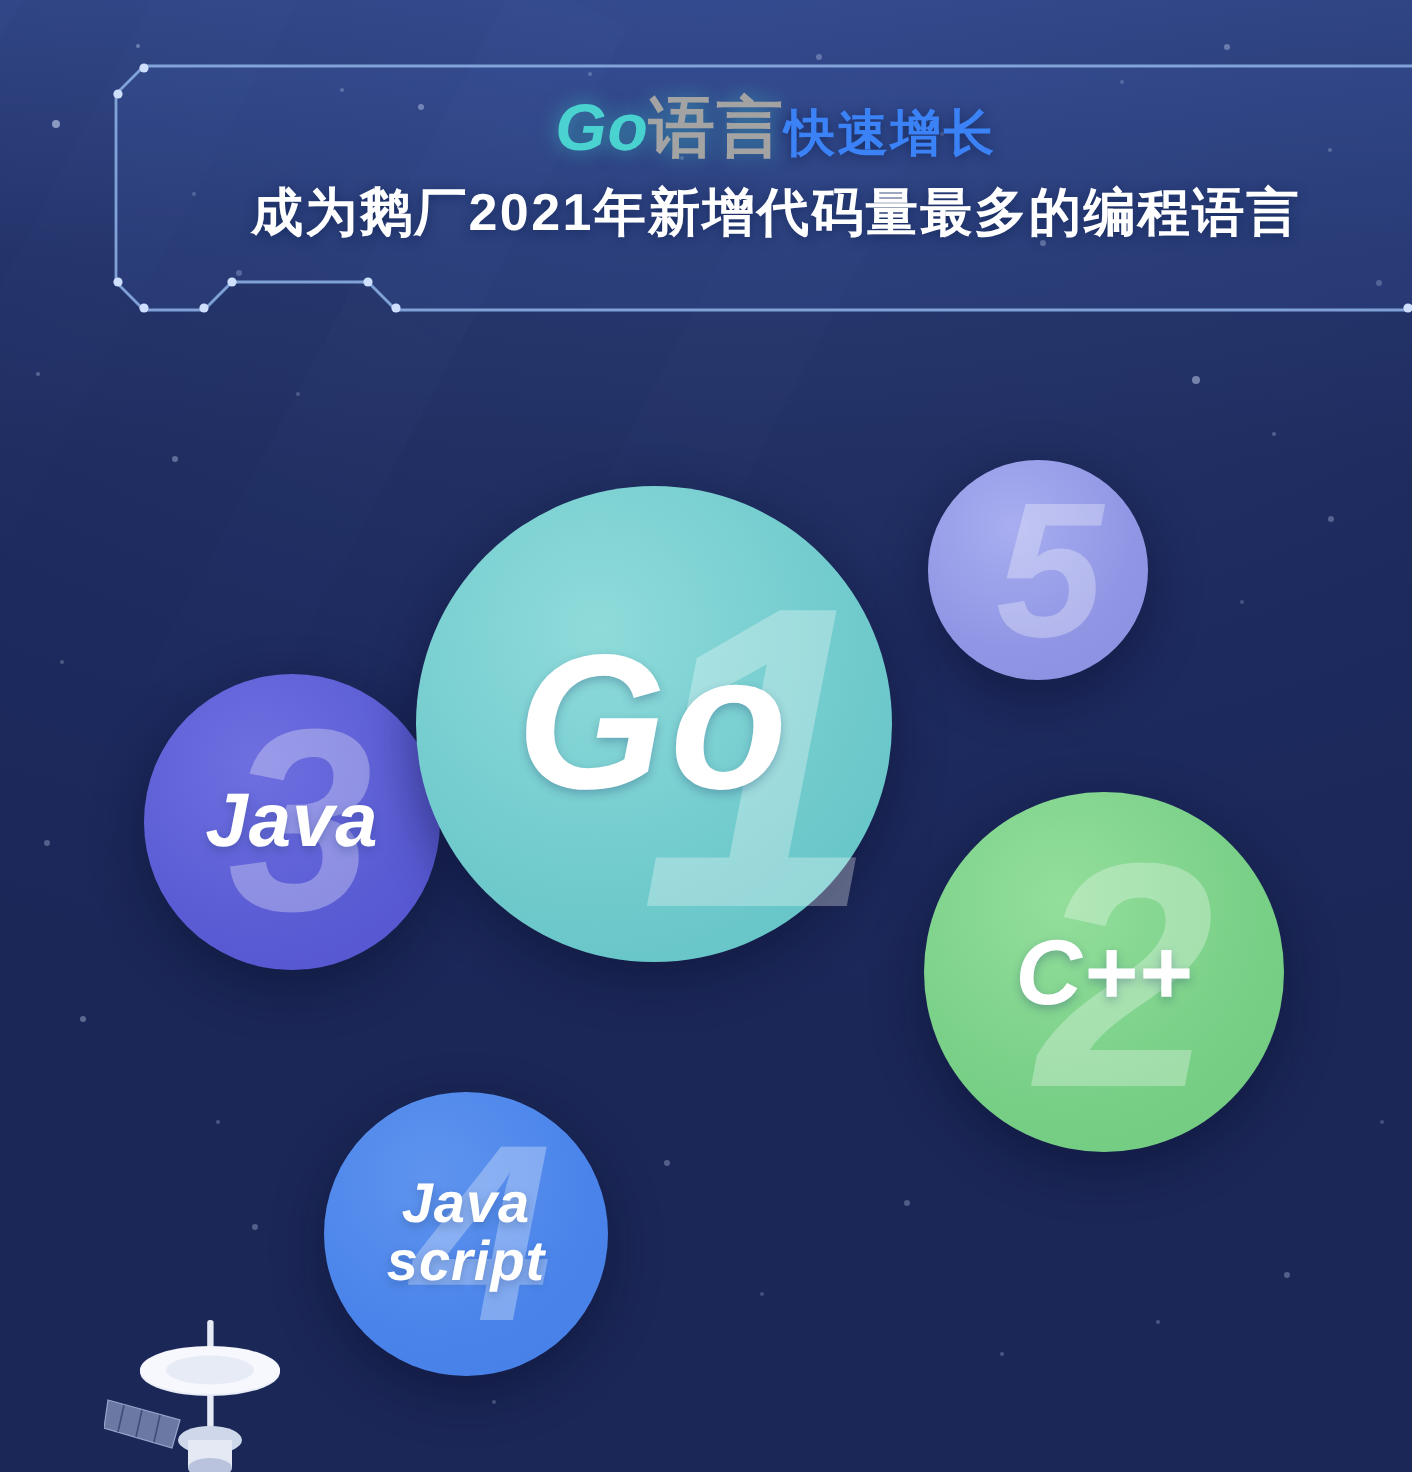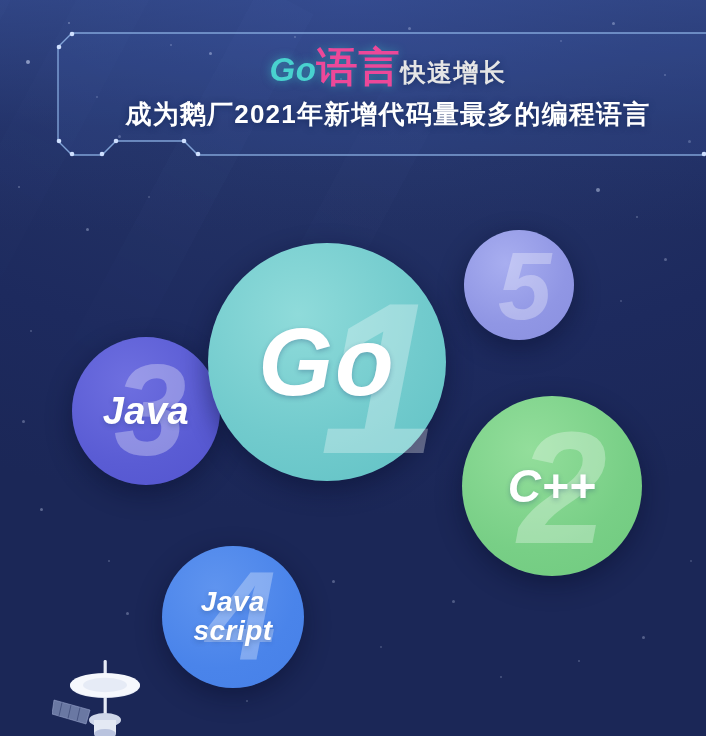--- a/index.html
+++ b/index.html
@@ -96,30 +96,30 @@
   }
   .t-go {
     font-size: 33px;
     font-weight: bold;
     font-style: italic;
     color: #49d2cf;
     letter-spacing: .5px;
     text-shadow: 0 0 10px rgba(60,210,205,.55);
   }
   .t-lang {
-    font-size: 41px;
-    font-weight: bold;
-    color: #ec4899;
+    font-size: 33px;
+    font-weight: bold;
+    color: #a3a3a3;
     letter-spacing: 1px;
     text-shadow: 0 0 10px rgba(60,210,205,.45);
   }
   .t-fast {
     font-size: 25px;
     font-weight: bold;
-    color: #e5e5e5;
+    color: #3b82f6;
     letter-spacing: 1.5px;
     text-shadow: 0 1px 6px rgba(20,40,90,.8);
   }
   .line2 {
     white-space: nowrap;
     font-size: 26px;
     font-weight: bold;
     color: #ffffff;
     letter-spacing: 1.2px;
     line-height: 1;

